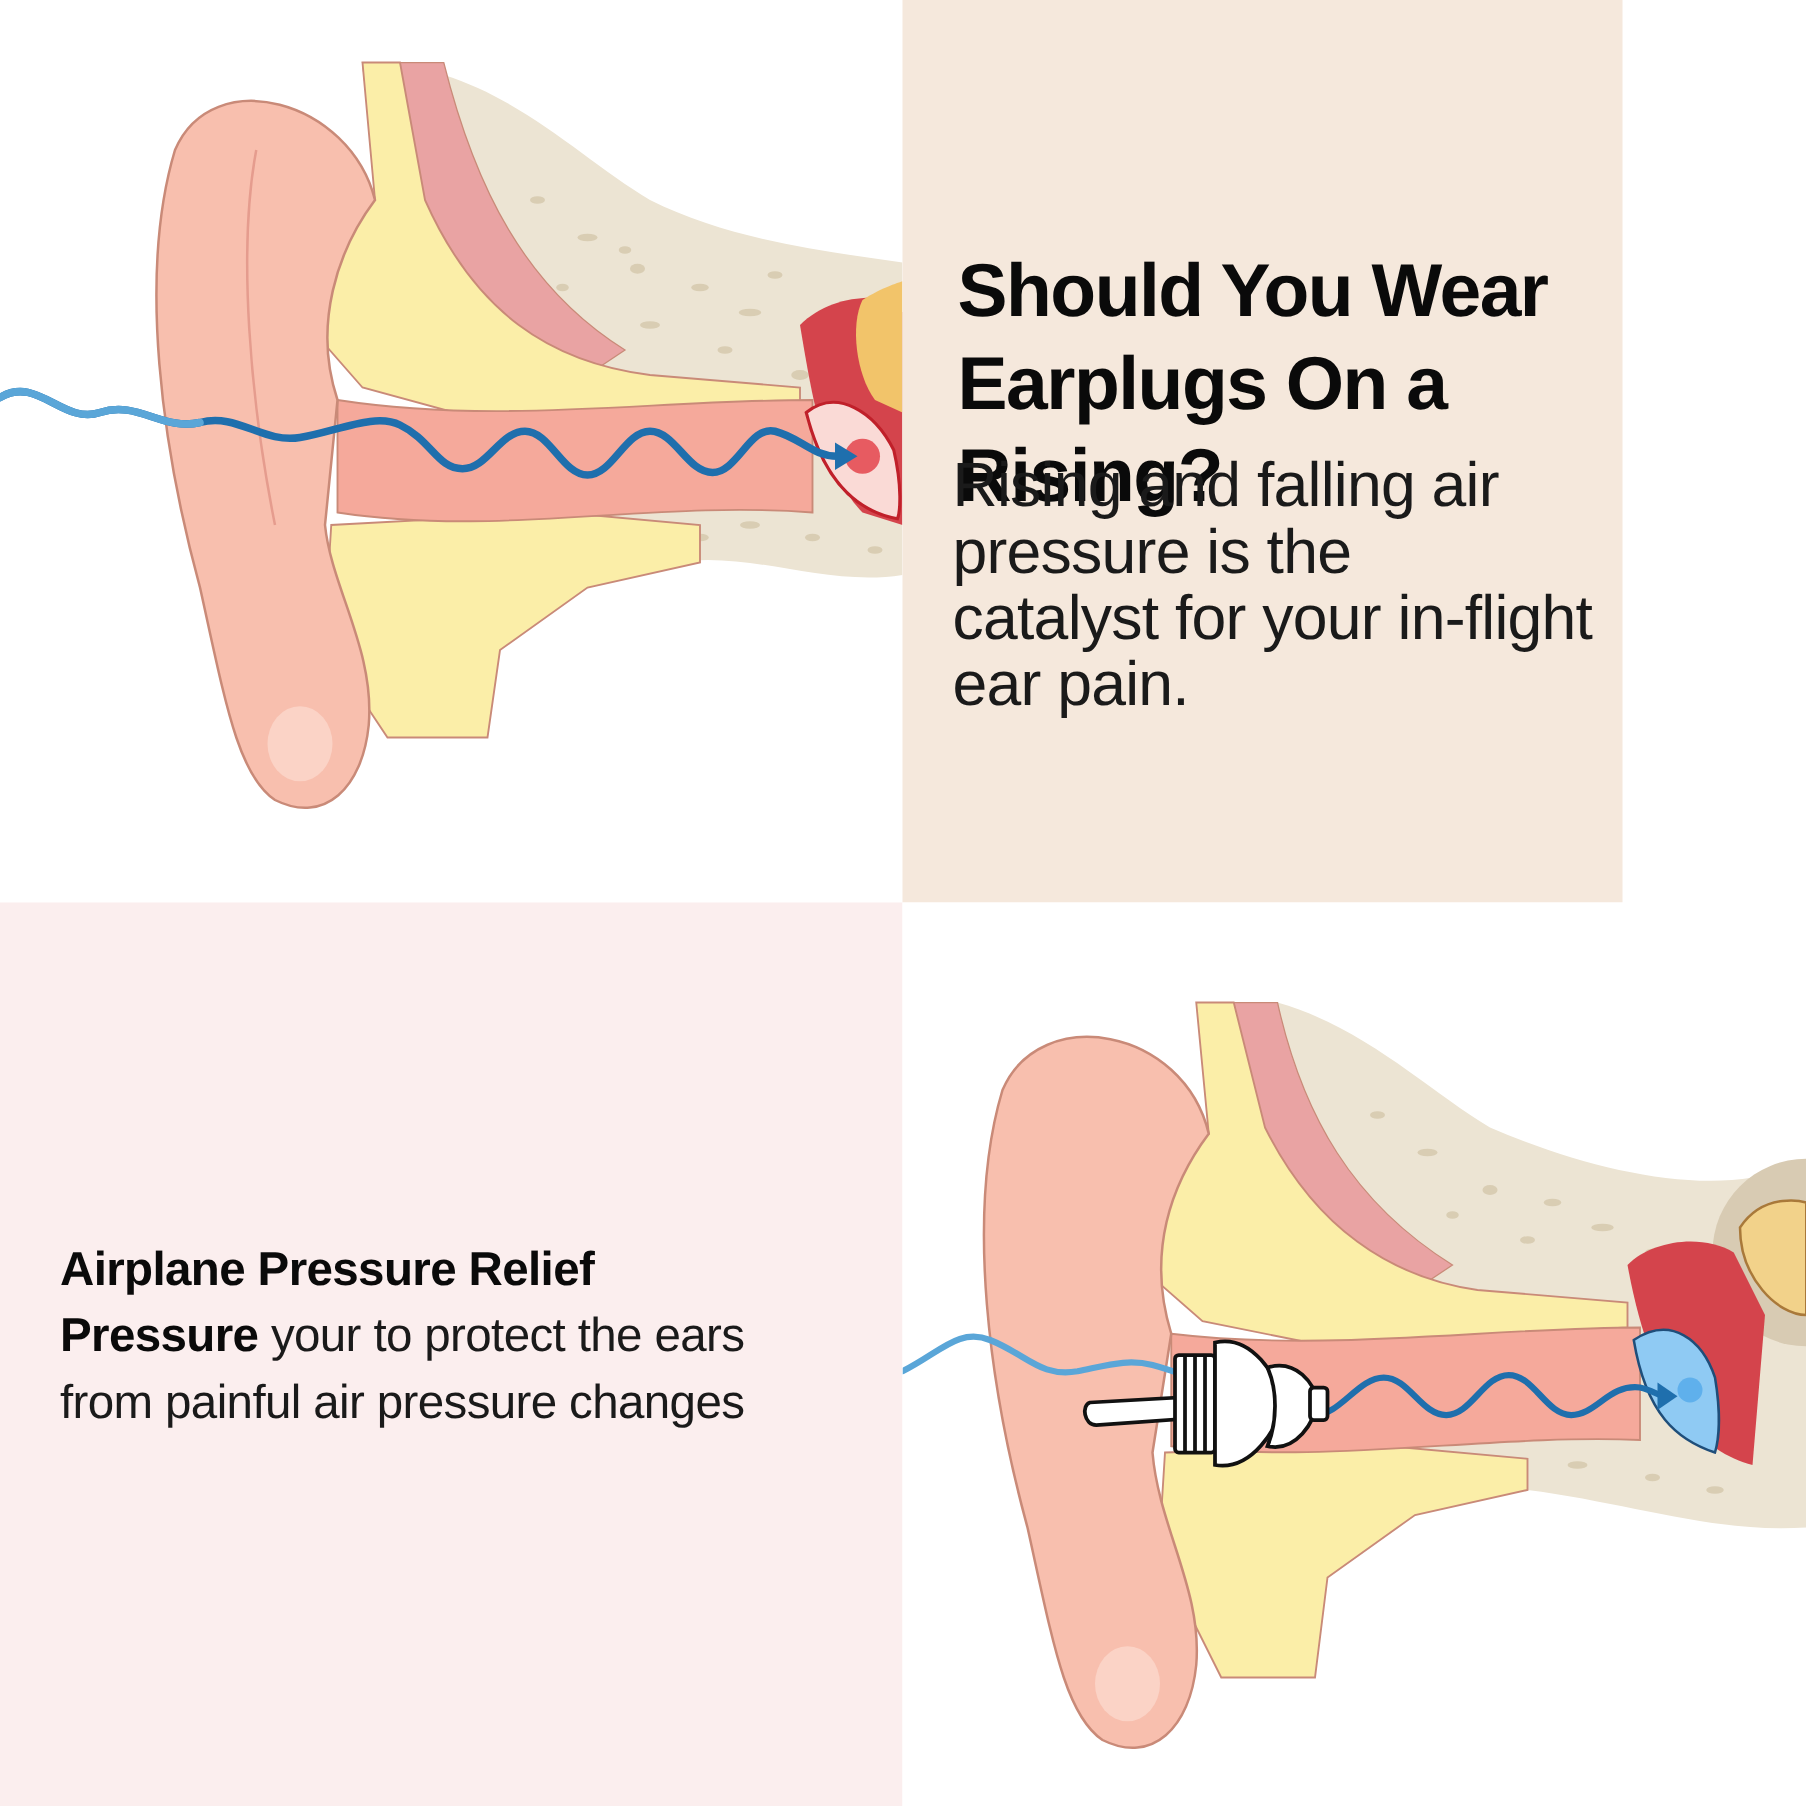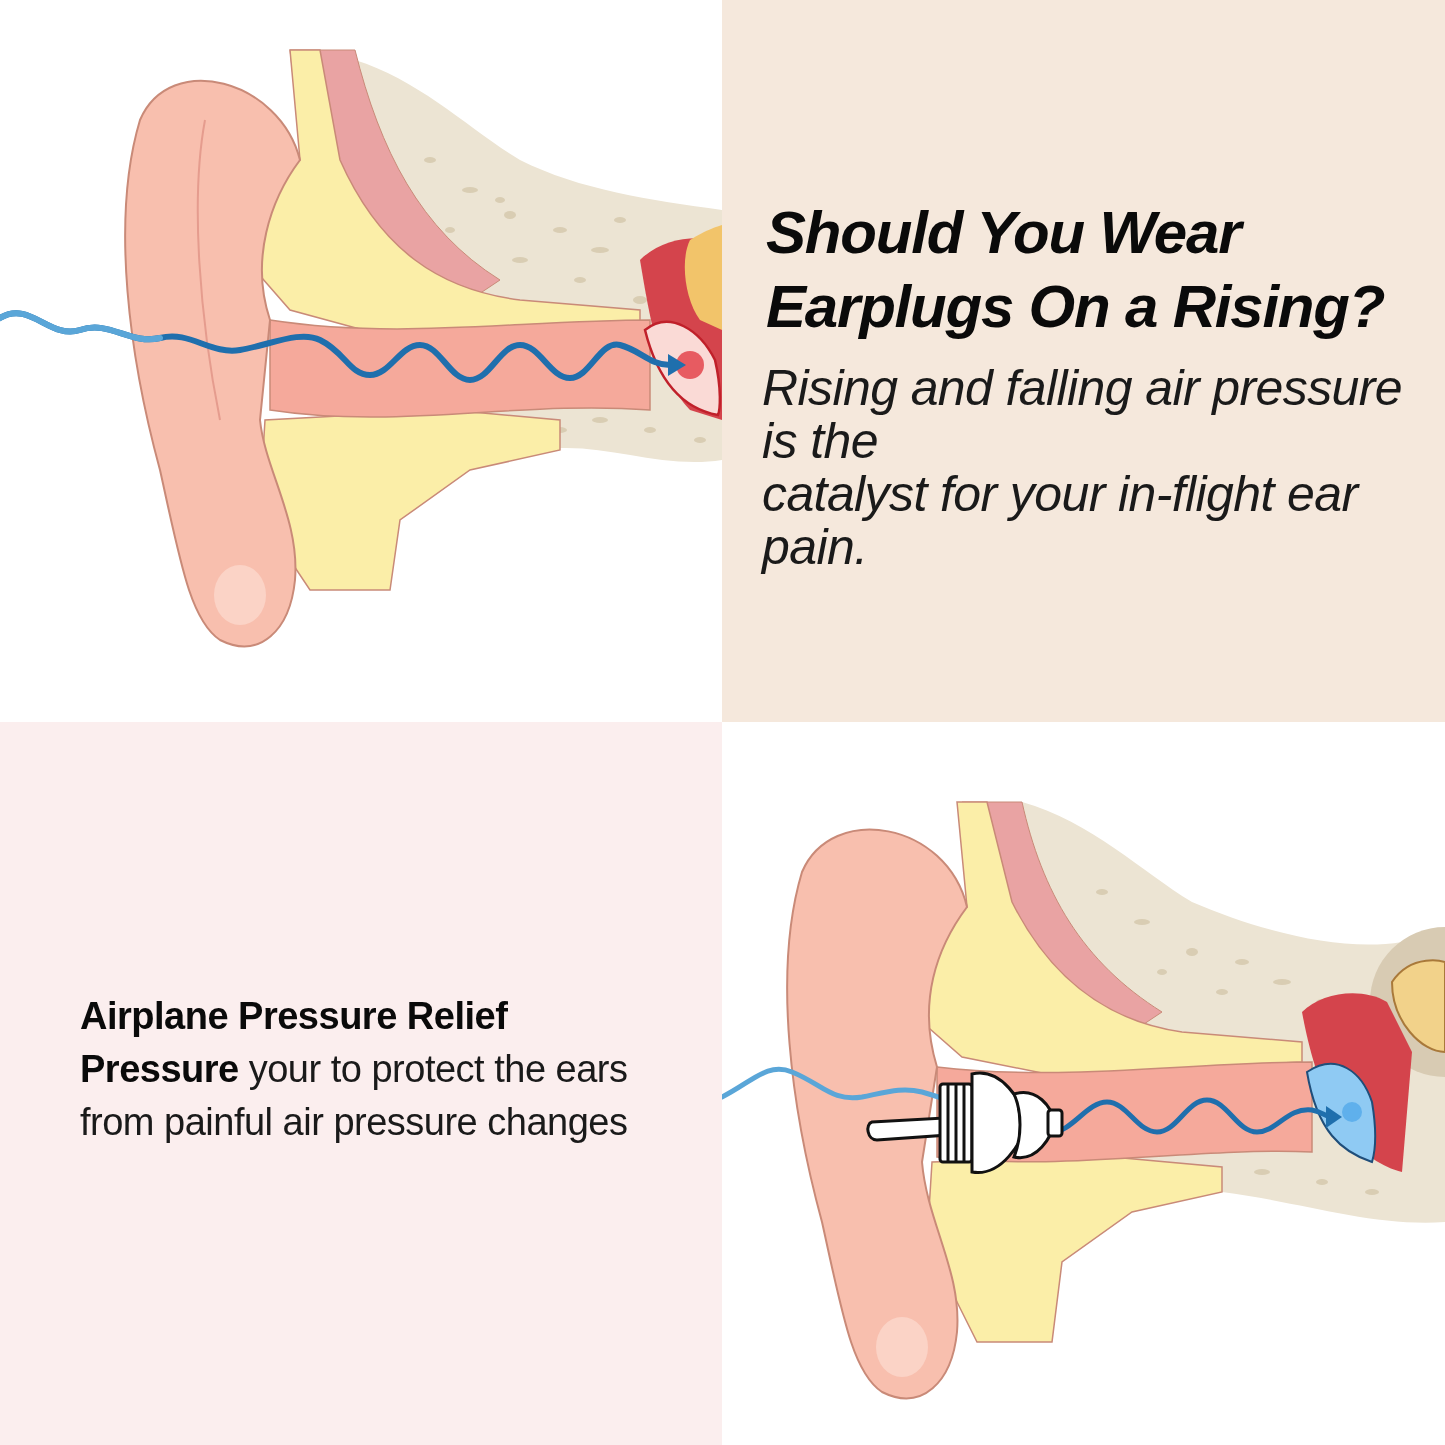--- a/index.html
+++ b/index.html
@@ -1,19 +1,19 @@
 <!DOCTYPE html>
 <html><head>
 <meta charset="utf-8">
 <style>
   html, body { margin:0; padding:0; }
   body { width:1445px; height:1445px; position:relative; overflow:hidden; background:#ffffff; font-family:"Liberation Sans", sans-serif; }
   .quad { position:absolute; width:722px; height:722px; overflow:hidden; }
   .q-tl { left:0; top:0; background:#ffffff; }
-  .q-tr { left:722px; top:0; background:#f5e8dc; width:723px;font-style:italic; }
+  .q-tr { left:722px; top:0; background:#f5e8dc; width:576px; }
   .q-bl { left:0; top:722px; background:#fbeeee; height:723px; }
   .q-br { left:722px; top:722px; background:#ffffff; width:723px; height:723px; }
 
   .headline { position:absolute; left:44px; top:196px; margin:0; font-weight:700; font-size:60px; line-height:74px; color:#0a0a0a; letter-spacing:-1.2px; }
   .subtext { position:absolute; left:40px; top:362px; margin:0; font-size:50px; line-height:53px; color:#1a1a1a; letter-spacing:-0.6px; font-weight:400; }
 
   .relief { position:absolute; left:48px; top:990px; margin:0; font-size:38px; line-height:53px; color:#1a1a1a; letter-spacing:-0.5px; width:660px; }
   .relief b { font-weight:700; color:#0a0a0a; }
 
   svg { display:block; }
@@ -72,21 +72,21 @@
     <span>Should You Wear</span><br>
     <span>Earplugs On a Rising?</span>
   </h1>
   <p class="subtext">
     <span>Rising and falling air pressure is the</span><br>
     <span>catalyst for your in-flight ear pain.</span>
   </p>
 </div>
 
 <div class="quad q-bl">
-  <p class="relief" style="top:268px;margin-left:32px;">
+  <p class="relief" style="top:268px;">
     <b>Airplane Pressure Relief</b><br>
     <b>Pressure</b><span> your to protect the ears</span><br>
     <span>from painful air pressure changes</span><br>
   </p>
 </div>
 
 <div class="quad q-br">
   <svg width="723" height="723" viewBox="0 0 723 723">
     <path d="M300 80 C370 100 420 150 470 180 C540 210 620 230 680 220 L723 215 L723 500 C650 505 580 480 500 470 C420 460 380 430 340 410 Z" fill="#ece4d3"></path>
     <g fill="#d9cdb3">

